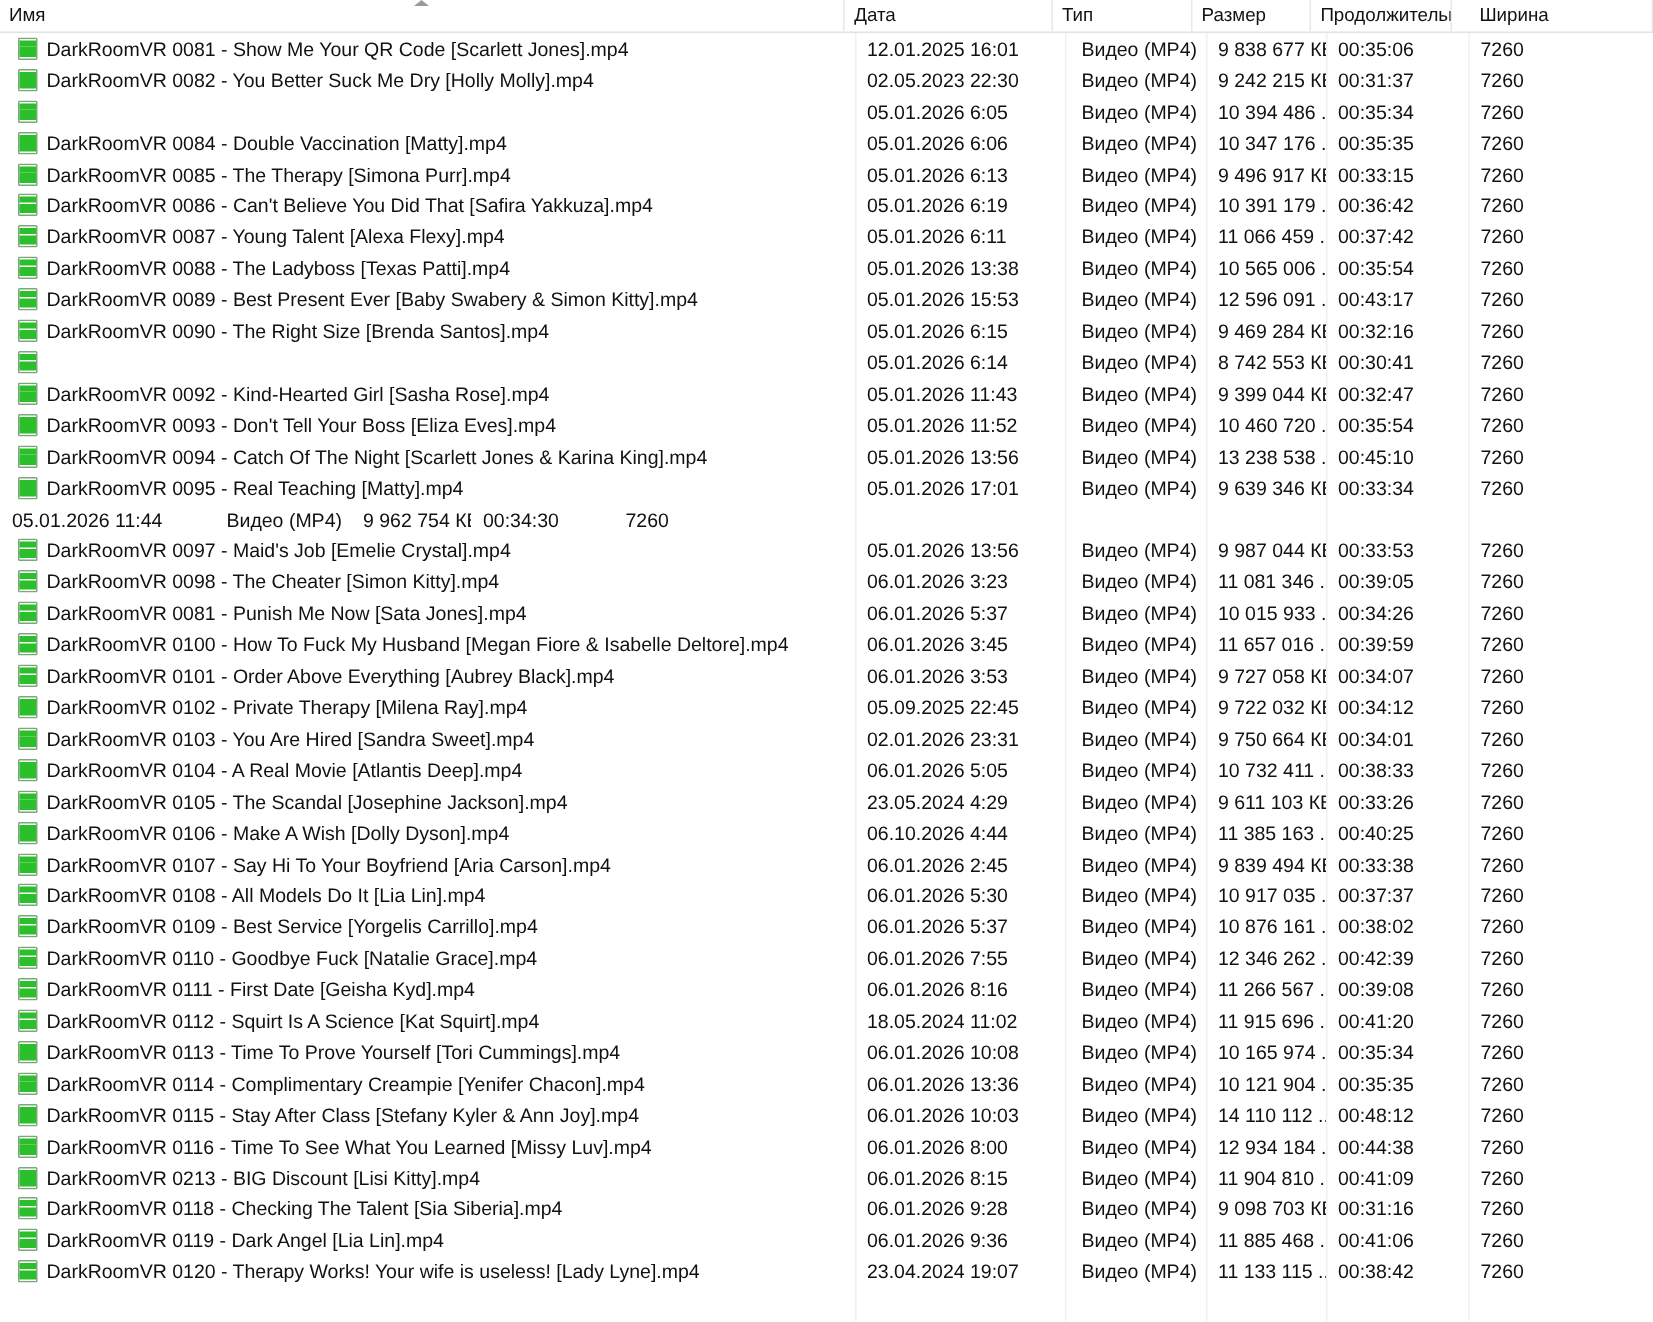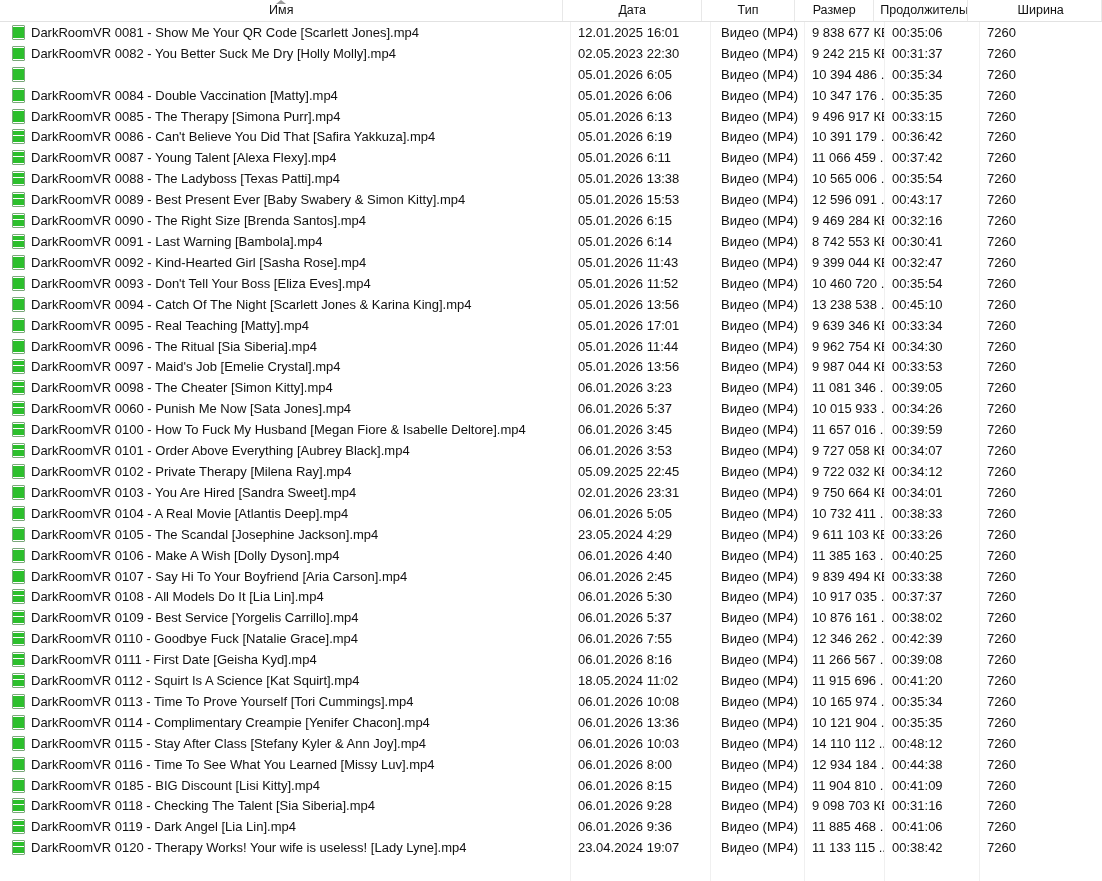--- a/index.html
+++ b/index.html
@@ -25,21 +25,20 @@
     position: relative;
   }
   .header .hcell {
     font-size: 12.5px;
     color: #111111;
     padding: 3px 6px 0 6px;
     white-space: nowrap;
     overflow: hidden;
     border-right: 1px solid #e8e8e8;
     position: relative;
-    text-align: center;
   }
   .header .hcell.sorted::after {
     content: "";
     position: absolute;
     left: 50%;
     top: 0;
     transform: translateX(-50%);
     width: 0; height: 0;
     border-left: 5px solid transparent;
     border-right: 5px solid transparent;
@@ -280,21 +279,20 @@
         <div class="cell dur">00:32:16</div>
         <div class="cell wid">7260</div>
       </div>
       <div class="row">
         <div class="cell name">
           <span class="fileicon">
             <span class="bar t"></span>
             <span class="bar m"></span>
             <span class="bar b"></span>
           </span>
-          <span>DarkRoomVR 0091 - Last Warning [Bambola].mp4</span>
         </div>
         <div class="cell date">05.01.2026 6:14</div>
         <div class="cell type">Видео (MP4)</div>
         <div class="cell size">8 742 553 КБ</div>
         <div class="cell dur">00:30:41</div>
         <div class="cell wid">7260</div>
       </div>
       <div class="row">
         <div class="cell name">
           <span class="fileicon">
@@ -349,28 +347,20 @@
           </span>
           <span>DarkRoomVR 0095 - Real Teaching [Matty].mp4</span>
         </div>
         <div class="cell date">05.01.2026 17:01</div>
         <div class="cell type">Видео (MP4)</div>
         <div class="cell size">9 639 346 КБ</div>
         <div class="cell dur">00:33:34</div>
         <div class="cell wid">7260</div>
       </div>
       <div class="row">
-        <div class="cell name">
-          <span class="fileicon">
-            <span class="bar t"></span>
-            <span class="bar m"></span>
-            <span class="bar b"></span>
-          </span>
-          <span>DarkRoomVR 0096 - The Ritual [Sia Siberia].mp4</span>
-        </div>
         <div class="cell date">05.01.2026 11:44</div>
         <div class="cell type">Видео (MP4)</div>
         <div class="cell size">9 962 754 КБ</div>
         <div class="cell dur">00:34:30</div>
         <div class="cell wid">7260</div>
       </div>
       <div class="row">
         <div class="cell name">
           <span class="fileicon">
             <span class="bar t"></span>
@@ -400,21 +390,21 @@
         <div class="cell dur">00:39:05</div>
         <div class="cell wid">7260</div>
       </div>
       <div class="row">
         <div class="cell name">
           <span class="fileicon">
             <span class="bar t"></span>
             <span class="bar m"></span>
             <span class="bar b"></span>
           </span>
-          <span>DarkRoomVR 0060 - Punish Me Now [Sata Jones].mp4</span>
+          <span>DarkRoomVR 0081 - Punish Me Now [Sata Jones].mp4</span>
         </div>
         <div class="cell date">06.01.2026 5:37</div>
         <div class="cell type">Видео (MP4)</div>
         <div class="cell size">10 015 933 ...</div>
         <div class="cell dur">00:34:26</div>
         <div class="cell wid">7260</div>
       </div>
       <div class="row">
         <div class="cell name">
           <span class="fileicon">
@@ -507,21 +497,21 @@
       </div>
       <div class="row">
         <div class="cell name">
           <span class="fileicon">
             <span class="bar t"></span>
             <span class="bar m"></span>
             <span class="bar b"></span>
           </span>
           <span>DarkRoomVR 0106 - Make A Wish [Dolly Dyson].mp4</span>
         </div>
-        <div class="cell date">06.01.2026 4:40</div>
+        <div class="cell date">06.10.2026 4:44</div>
         <div class="cell type">Видео (MP4)</div>
         <div class="cell size">11 385 163 ...</div>
         <div class="cell dur">00:40:25</div>
         <div class="cell wid">7260</div>
       </div>
       <div class="row">
         <div class="cell name">
           <span class="fileicon">
             <span class="bar t"></span>
             <span class="bar m"></span>
@@ -670,21 +660,21 @@
         <div class="cell dur">00:44:38</div>
         <div class="cell wid">7260</div>
       </div>
       <div class="row">
         <div class="cell name">
           <span class="fileicon">
             <span class="bar t"></span>
             <span class="bar m"></span>
             <span class="bar b"></span>
           </span>
-          <span>DarkRoomVR 0185 - BIG Discount [Lisi Kitty].mp4</span>
+          <span>DarkRoomVR 0213 - BIG Discount [Lisi Kitty].mp4</span>
         </div>
         <div class="cell date">06.01.2026 8:15</div>
         <div class="cell type">Видео (MP4)</div>
         <div class="cell size">11 904 810 ...</div>
         <div class="cell dur">00:41:09</div>
         <div class="cell wid">7260</div>
       </div>
       <div class="row">
         <div class="cell name">
           <span class="fileicon">

